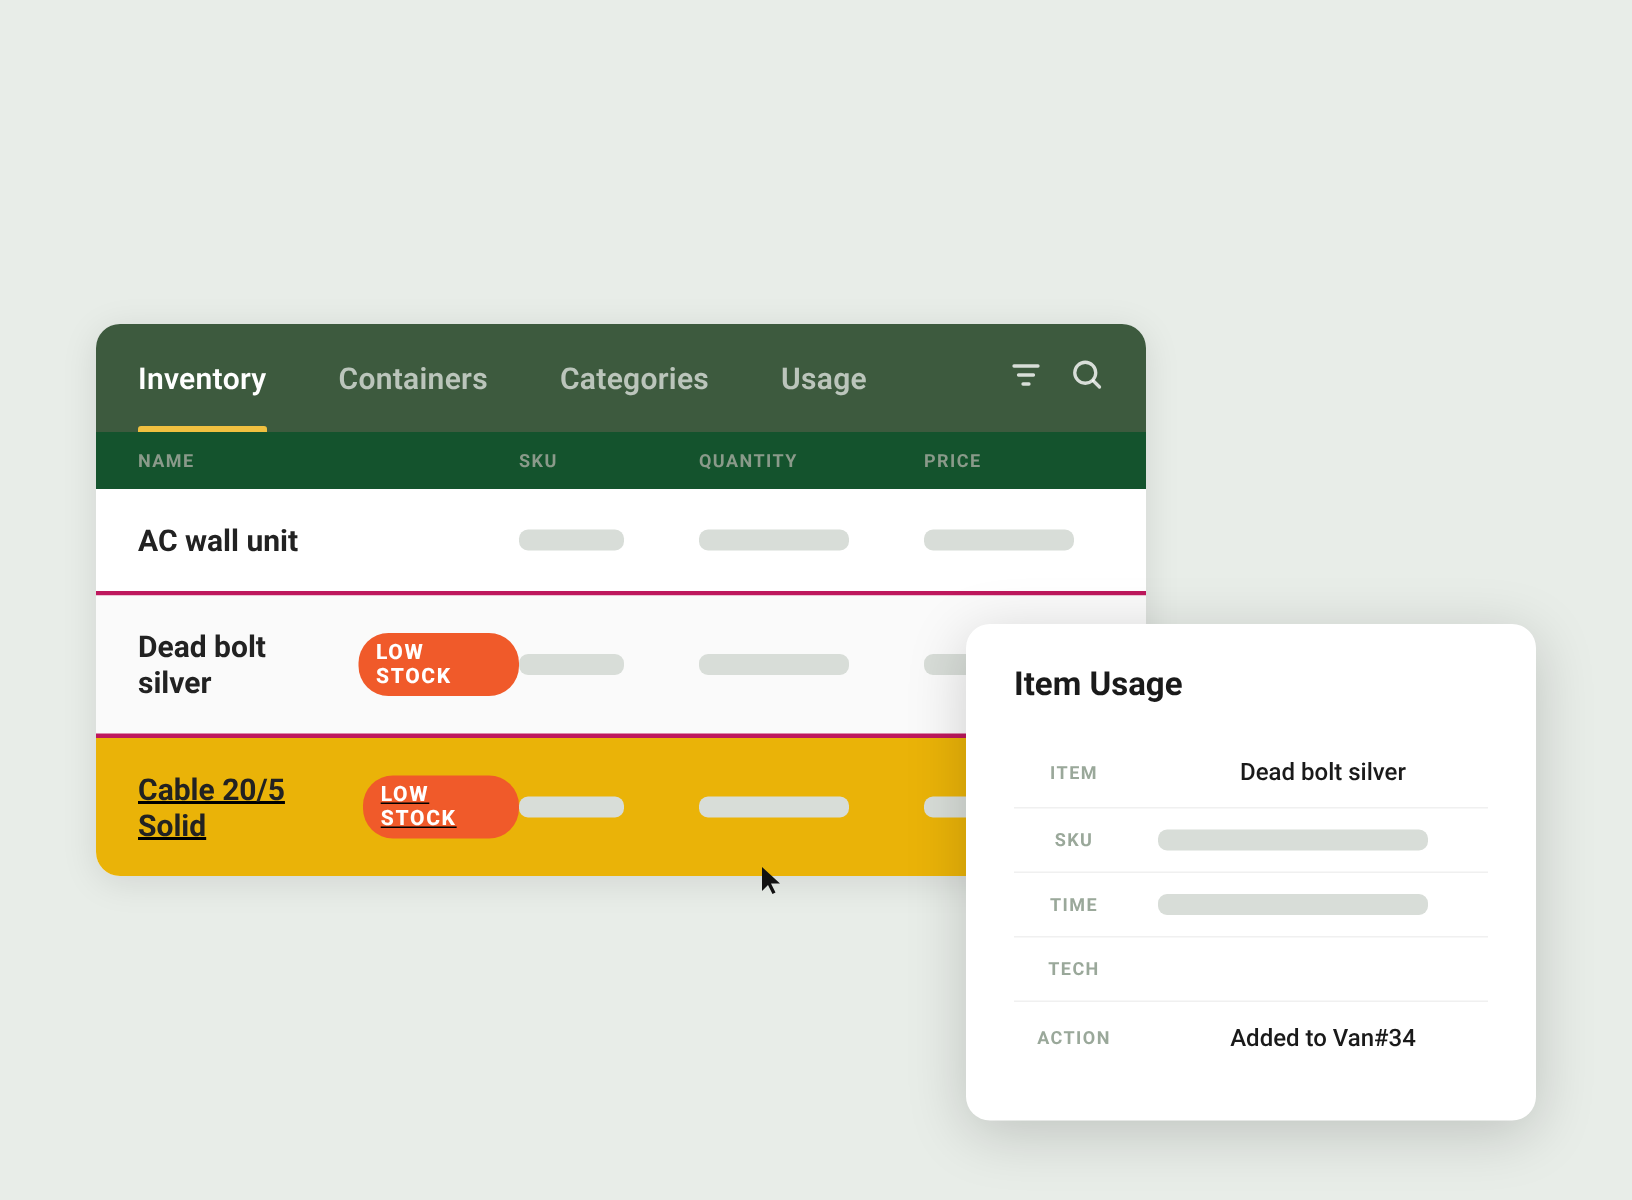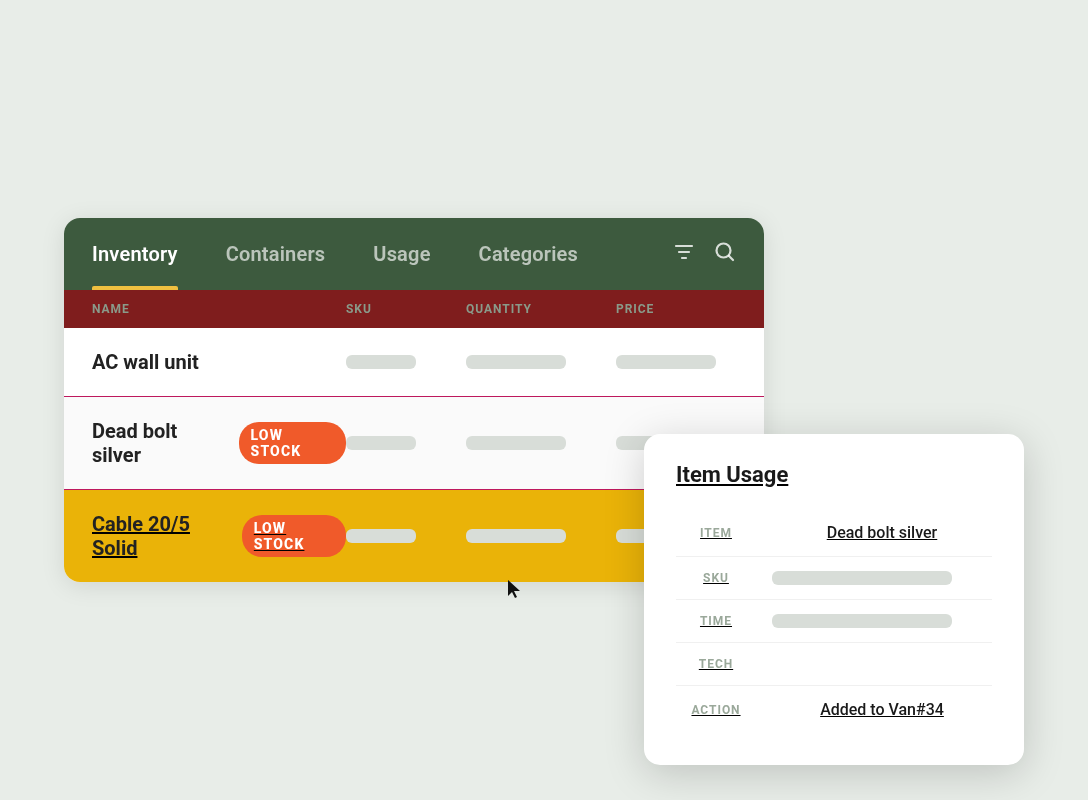--- a/index.html
+++ b/index.html
@@ -77,41 +77,41 @@
 
     .nav-icon {
       color: rgba(255,255,255,0.75);
       font-size: 20px;
       margin-left: 20px;
       cursor: pointer;
     }
 
     
     .table-header {
-      background: #7f1d1d;
+      background: #14532d;
       display: grid;
       grid-template-columns: 1fr 120px 150px 120px;
       padding: 12px 28px;
       gap: 0;
     }
 
     .col-header {
       font-size: 12px;
       font-weight: 700;
       color: #8a9a8a;
       letter-spacing: 0.08em;
       text-transform: uppercase;
     }
 
     
     .table-row {
       display: grid;
       grid-template-columns: 1fr 120px 150px 120px;
       padding: 22px 28px;
-      border-bottom: 1px solid #be185d;
+      border-bottom: 3px solid #be185d;
       align-items: center;
     }
 
     .table-row:last-child {
       border-bottom: none;
     }
 
     .item-name {
       font-size: 20px;
       font-weight: 700;
@@ -139,28 +139,27 @@
       height: 14px;
     }
 
     .skeleton-sm { width: 70px; }
     .skeleton-md { width: 100px; }
 
     
     .popup-card {
       position: absolute;
       right: 0;
-      top: 216px;
+      top: 200px;
       width: 380px;
       background: #fff;
       border-radius: 16px;
       box-shadow: 0 8px 40px rgba(0,0,0,0.18);
       padding: 28px 32px 32px;
       z-index: 10;
-      text-decoration: underline;
     }
 
     .popup-title {
       font-size: 22px;
       font-weight: 700;
       color: #1a1a1a;
       margin-bottom: 22px;
     }
 
     .popup-row {
@@ -220,24 +219,24 @@
   <div class="main-card">
 
     <nav class="nav-bar">
       <div class="nav-tab active">
         <span>Inventory</span>
       </div>
       <div class="nav-tab">
         <span>Containers</span>
       </div>
       <div class="nav-tab">
+        <span>Categories</span>
+      </div>
+      <div class="nav-tab">
         <span>Usage</span>
-      </div>
-      <div class="nav-tab">
-        <span>Categories</span>
       </div>
       <div class="nav-spacer"></div>
       <div class="nav-icon">
         <svg width="20" height="20" viewBox="0 0 20 20" fill="none">
           <path d="M2 4h16M5 10h10M8 16h4" stroke="rgba(255,255,255,0.8)" stroke-width="2.2" stroke-linecap="round"></path>
         </svg>
       </div>
       <div class="nav-icon">
         <svg width="22" height="22" viewBox="0 0 22 22" fill="none">
           <circle cx="9.5" cy="9.5" r="7" stroke="rgba(255,255,255,0.8)" stroke-width="2.2"></circle>

